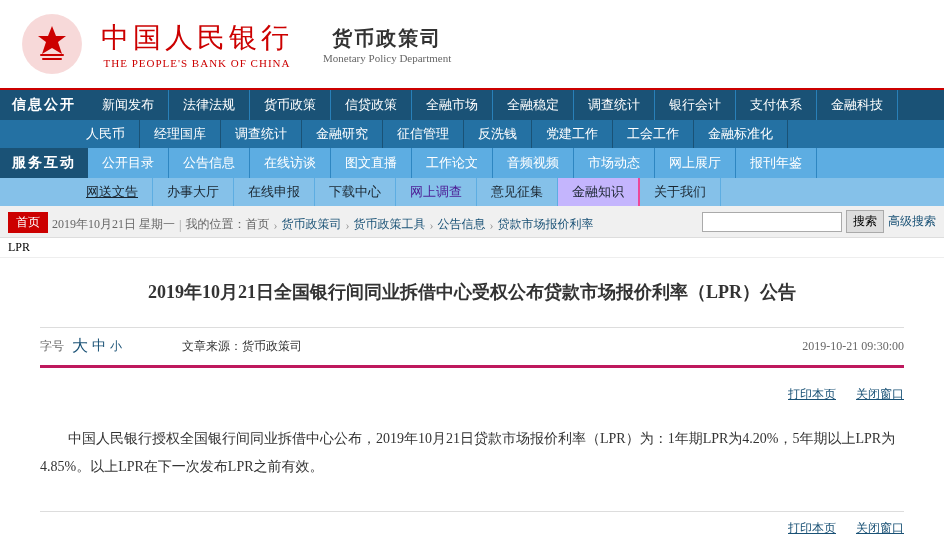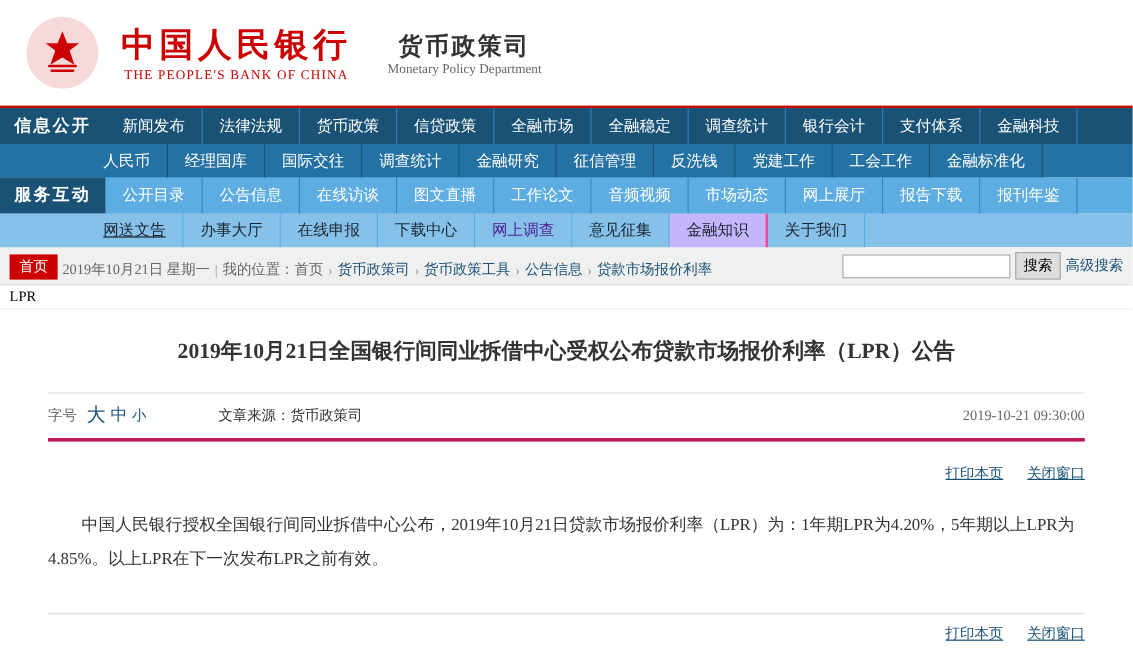--- a/index.html
+++ b/index.html
@@ -19,21 +19,21 @@
       align-items: center;
       gap: 16px;
     }
     .logo-text {
       display: flex;
       flex-direction: column;
       align-items: center;
     }
     .logo-cn {
       font-size: 28px;
-      font-weight: bold;
+      font-weight: normal;
       color: #cc0000;
       letter-spacing: 4px;
       font-family: 'SimSun', serif;
     }
     .logo-en {
       font-size: 11px;
       color: #cc0000;
       letter-spacing: 1px;
     }
     .dept-name {
@@ -255,21 +255,20 @@
     <div class="nav-item">支付体系</div>
     <div class="nav-item">金融科技</div>
   </div>
 </div>
 
 <div style="display:flex; background:#2471a3;">
   <div class="nav-left-label" style="background:#2471a3;"></div>
   <div class="nav-items">
     <div class="nav-item" style="background:#2471a3; border-right:1px solid #1a5276;">人民币</div>
     <div class="nav-item" style="background:#2471a3; border-right:1px solid #1a5276;">经理国库</div>
-    <div class="nav-item" style="background:#2471a3; border-right:1px solid #1a5276;">国际交往</div>
     <div class="nav-item" style="background:#2471a3; border-right:1px solid #1a5276;">调查统计</div>
     <div class="nav-item" style="background:#2471a3; border-right:1px solid #1a5276;">金融研究</div>
     <div class="nav-item" style="background:#2471a3; border-right:1px solid #1a5276;">征信管理</div>
     <div class="nav-item" style="background:#2471a3; border-right:1px solid #1a5276;">反洗钱</div>
     <div class="nav-item" style="background:#2471a3; border-right:1px solid #1a5276;">党建工作</div>
     <div class="nav-item" style="background:#2471a3; border-right:1px solid #1a5276;">工会工作</div>
     <div class="nav-item" style="background:#2471a3; border-right:1px solid #1a5276;">金融标准化</div>
   </div>
 </div>
 
@@ -277,21 +276,20 @@
   <div class="nav-left-label" style="background:#1a5276;">服务互动</div>
   <div class="nav-items">
     <div class="nav-item" style="background:#5dade2; border-right:1px solid #2e86c1; color:#fff;">公开目录</div>
     <div class="nav-item" style="background:#5dade2; border-right:1px solid #2e86c1; color:#fff;">公告信息</div>
     <div class="nav-item" style="background:#5dade2; border-right:1px solid #2e86c1; color:#fff;">在线访谈</div>
     <div class="nav-item" style="background:#5dade2; border-right:1px solid #2e86c1; color:#fff;">图文直播</div>
     <div class="nav-item" style="background:#5dade2; border-right:1px solid #2e86c1; color:#fff;">工作论文</div>
     <div class="nav-item" style="background:#5dade2; border-right:1px solid #2e86c1; color:#fff;">音频视频</div>
     <div class="nav-item" style="background:#5dade2; border-right:1px solid #2e86c1; color:#fff;">市场动态</div>
     <div class="nav-item" style="background:#5dade2; border-right:1px solid #2e86c1; color:#fff;">网上展厅</div>
-    <div class="nav-item" style="background:#5dade2; border-right:1px solid #2e86c1; color:#fff;">报告下载</div>
     <div class="nav-item" style="background:#5dade2; border-right:1px solid #2e86c1; color:#fff;">报刊年鉴</div>
   </div>
 </div>
 
 <div style="display:flex; background:#85c1e9;">
   <div class="nav-left-label" style="background:#85c1e9; color:#1a252f;"></div>
   <div class="nav-items">
     <div class="nav-item" style="background:#85c1e9; border-right:1px solid #5dade2; color:#1a252f;text-decoration:underline;">网送文告</div>
     <div class="nav-item" style="background:#85c1e9; border-right:1px solid #5dade2; color:#1a252f;">办事大厅</div>
     <div class="nav-item" style="background:#85c1e9; border-right:1px solid #5dade2; color:#1a252f;">在线申报</div>

